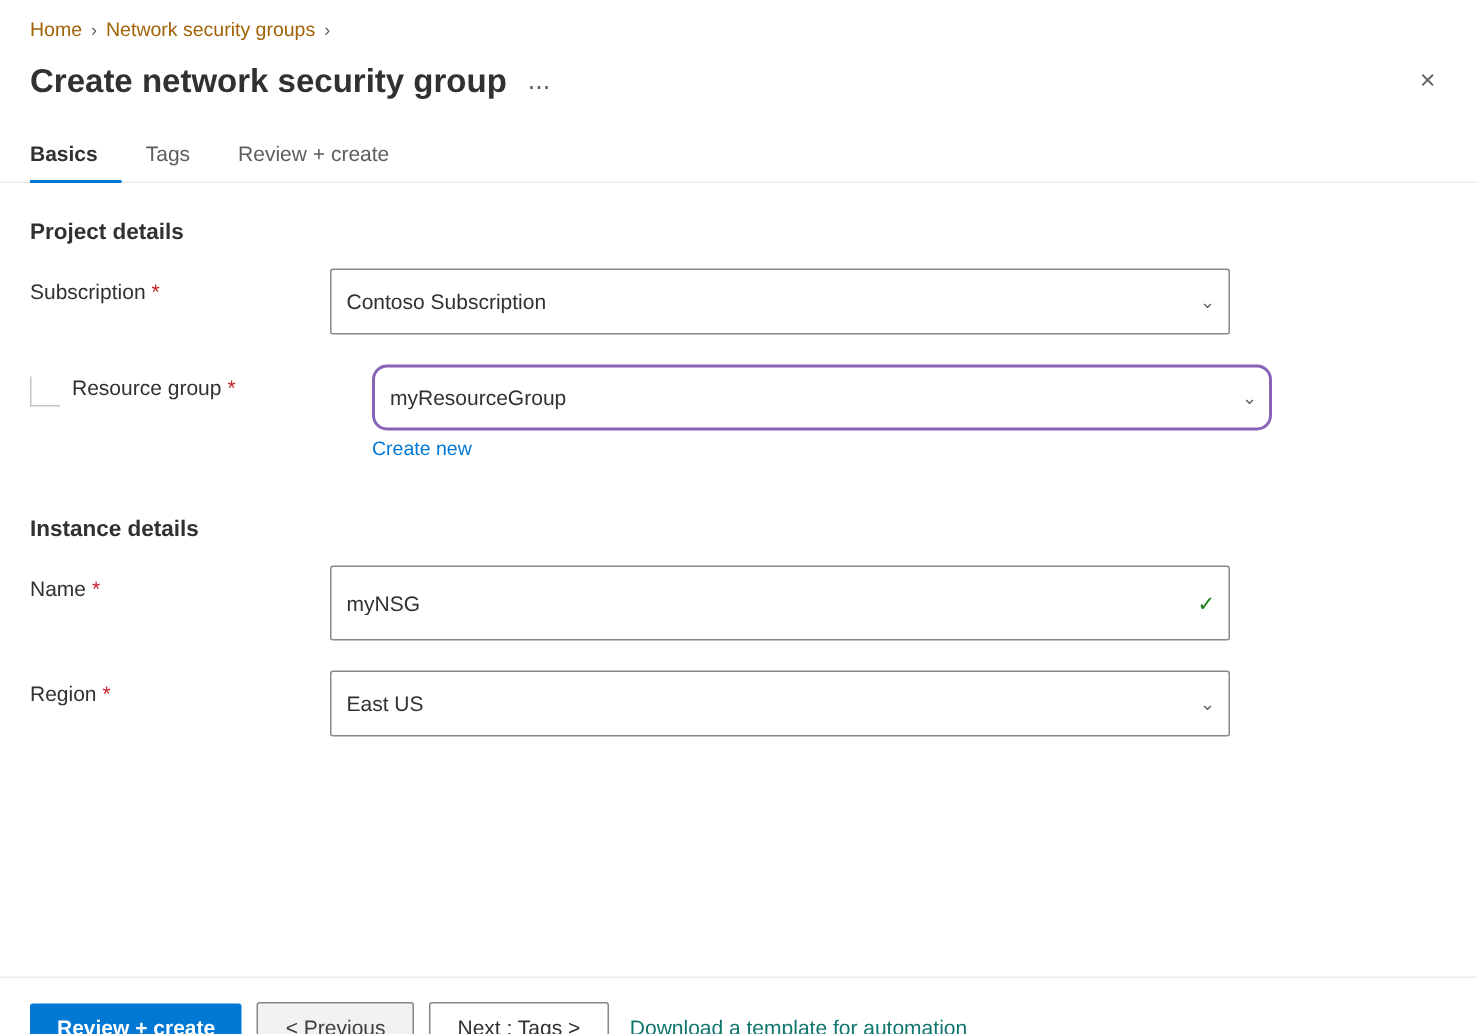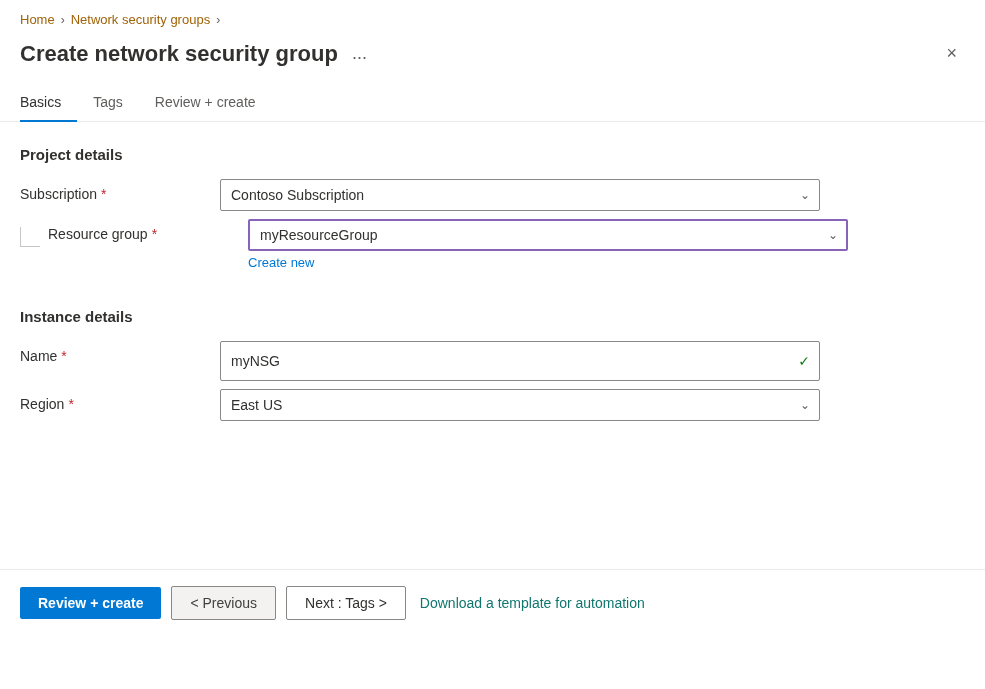--- a/index.html
+++ b/index.html
@@ -40,86 +40,86 @@
       cursor: pointer;
       font-size: 14px;
       color: #605e5c;
       border-bottom: 2px solid transparent;
       margin-bottom: -1px;
       white-space: nowrap;
     }
     .tab:first-child { padding-left: 0; }
     .tab.active {
       color: #323130;
-      font-weight: 400;
+      font-weight: 700;
       border-bottom: 2px solid #0078d4;
     }
 
     .content {
       padding: 24px 20px 20px 20px;
     }
 
     .section-title {
       font-size: 15px;
       font-weight: 600;
       color: #323130;
       margin-bottom: 16px;
     }
 
     .form-group {
       display: flex;
       align-items: flex-start;
-      margin-bottom: 8px;
+      margin-bottom: 20px;
     }
     .form-label {
       min-width: 200px;
       padding-top: 7px;
       font-size: 14px;
       color: #323130;
       display: flex;
       align-items: center;
       gap: 2px;
     }
     .required { color: #c4262e; margin-left: 2px; }
     .form-control-wrap { flex: 1; max-width: 600px; }
 
     .select-field {
       width: 100%;
-      height: 32px;
+      height: 44px;
       border: 1px solid #8a8886;
       border-radius: 2px;
       padding: 0 30px 0 10px;
       font-size: 14px;
       color: #323130;
       background: #fff;
       appearance: none;
       cursor: pointer;
       outline: none;
     }
-    .select-field.active-border { border-color: #8764b8; border-width: 2px; }
+    .select-field.active-border { border-color: #8764b8; border-width: 2px; border-radius: 10px; }
 
     .select-wrapper {
       position: relative;
     }
     .select-wrapper .chevron {
       position: absolute;
       right: 10px;
       top: 50%;
       transform: translateY(-50%);
       pointer-events: none;
       color: #605e5c;
       font-size: 12px;
     }
 
     .text-field-wrapper {
       position: relative;
     }
     .text-field {
       width: 100%;
-      height: 40px;
+      height: 50px;
       border: 1px solid #8a8886;
       border-radius: 2px;
       padding: 0 30px 0 10px;
       font-size: 14px;
       color: #323130;
       outline: none;
     }
     .checkmark-icon {
       position: absolute;
       right: 10px;

